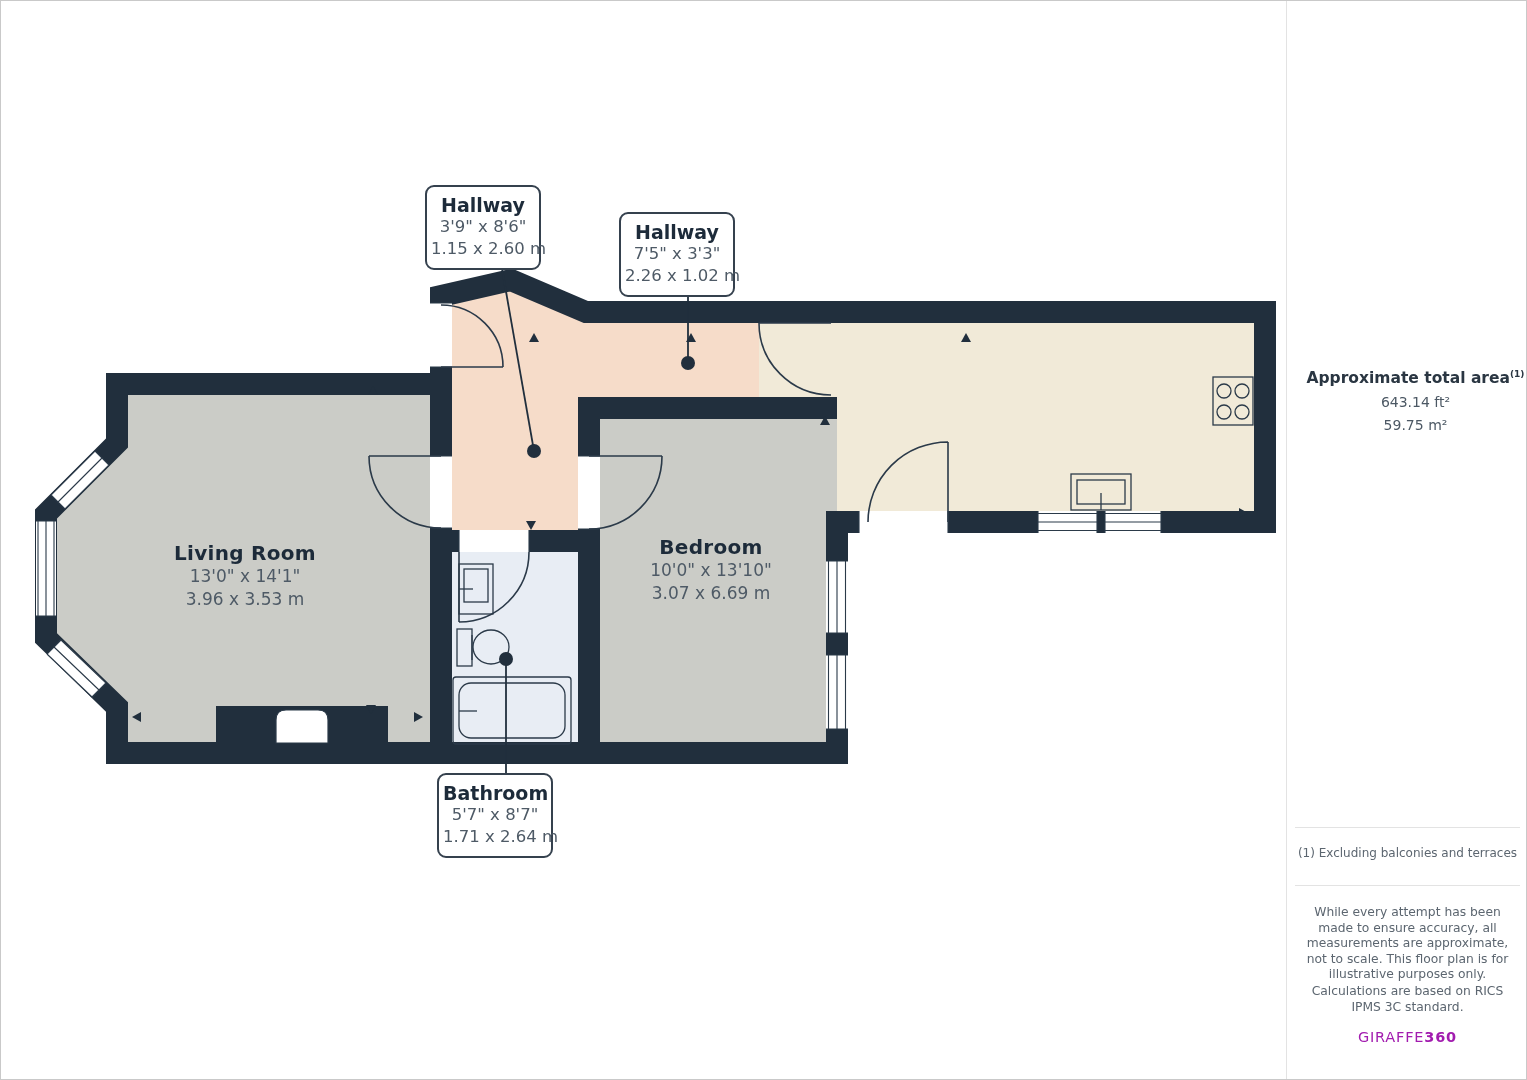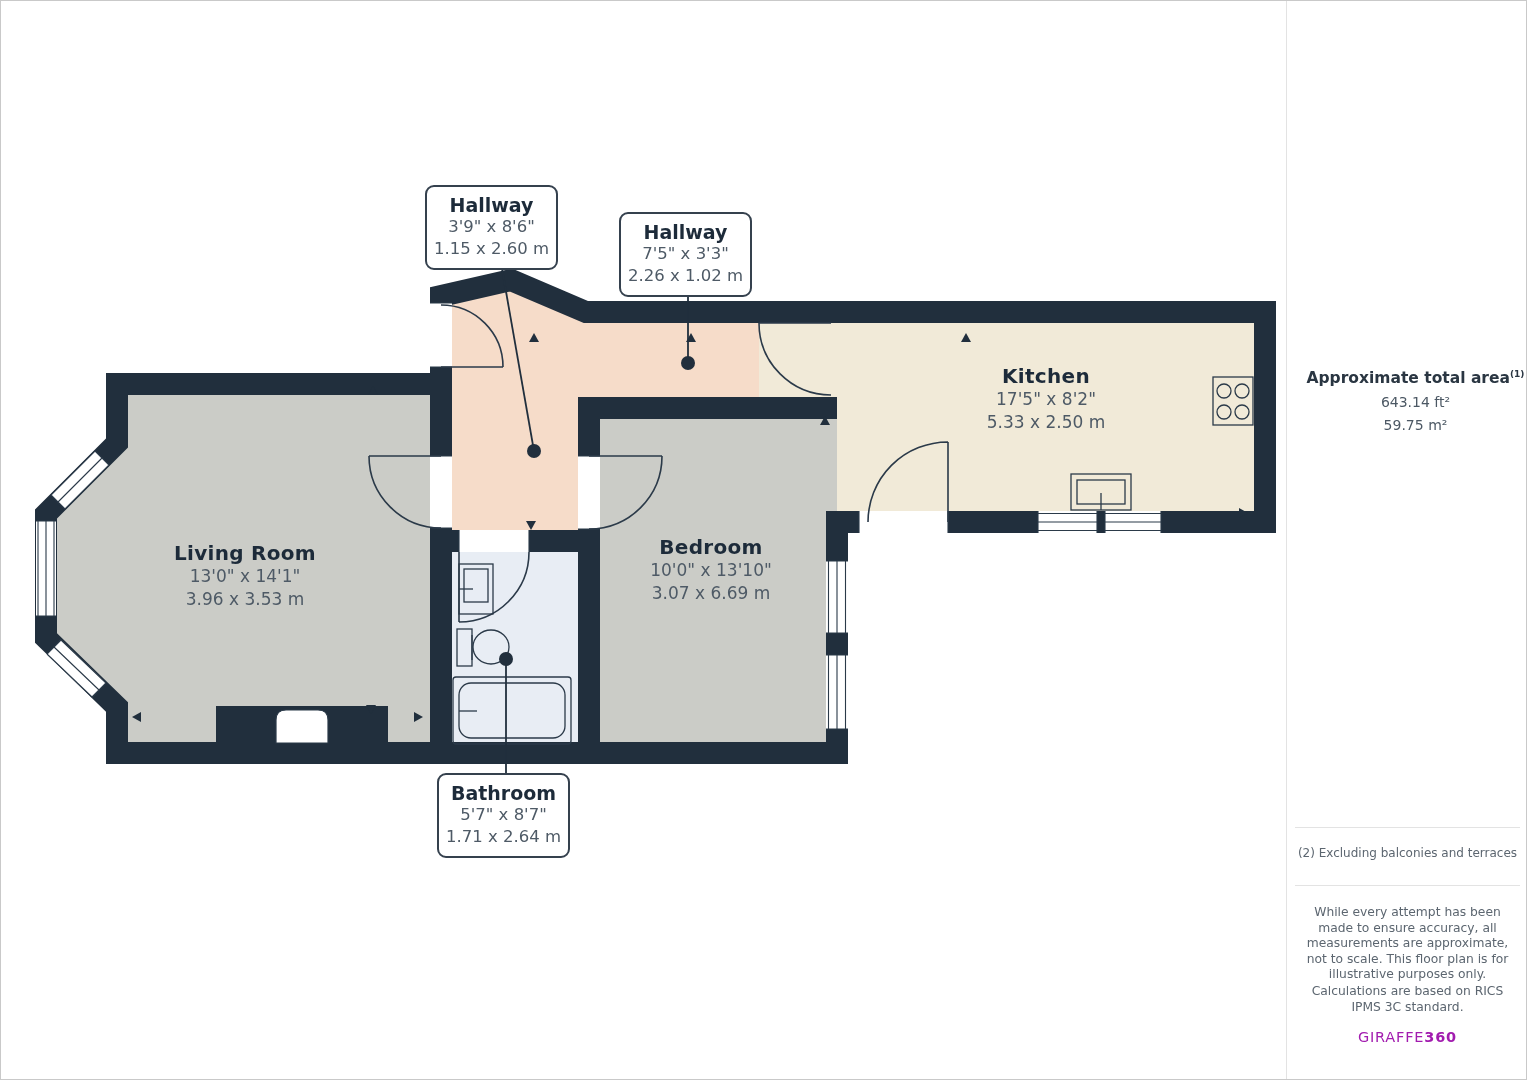--- a/index.html
+++ b/index.html
@@ -18,21 +18,21 @@
   .thin2{fill:none;stroke:var(--line);stroke-width:1.1;}
   .arc{fill:none;stroke:var(--line);stroke-width:1.6;}
   .leader{fill:none;stroke:var(--wall);stroke-width:1.8;}
   .dot{fill:var(--wall);}
   .arrow{fill:var(--wall);}
   .winband{stroke:#fff;stroke-width:20;fill:none;}
   
   .room-label{position:absolute;transform:translateX(-50%);text-align:center;white-space:nowrap;pointer-events:none;}
   .room-label .t{font-weight:bold;font-size:20px;color:var(--label_title);letter-spacing:.3px;}
   .room-label .d{font-size:17px;color:var(--label_dim);line-height:23px;}
-  .box-label{position:absolute;width:133px;box-sizing:border-box;background:#fff;border:2px solid #35414e;
+  .box-label{position:absolute;width:116px;box-sizing:border-box;background:#fff;border:2px solid #35414e;
              border-radius:9px;padding:7px 4px 8px;text-align:center;white-space:nowrap;}
   .box-label .t{font-weight:bold;font-size:19px;color:var(--label_title);}
   .box-label .d{font-size:16.5px;color:var(--label_dim);line-height:22px;}
   
   .sidebar{position:absolute;left:1285px;top:0;width:241px;height:1078px;border-left:1px solid var(--divider);}
   .area-block{position:absolute;top:368px;left:8px;width:100%;text-align:center;}
   .area-title{font-size:15.5px;font-weight:bold;color:#2a3642;}
   .area-title sup{font-size:9px;}
   .area-val{font-size:14px;color:#4c5864;margin-top:7px;}
   .sb-divider{position:absolute;left:8px;right:8px;height:1px;background:var(--divider);}
@@ -163,25 +163,20 @@
         <path class="leader" d="M505,658 L505,772"></path>
         <circle class="dot" cx="505" cy="658" r="7"></circle>
       </g>
     </svg>
 
     <div class="room-label" style="left:244px;top:540px;">
       <div class="t">Living Room</div>
       <div class="d">13'0" x 14'1"</div>
       <div class="d">3.96 x 3.53 m</div>
     </div>
-    <div class="room-label" style="left:1045px;top:363px;">
-      <div class="t">Kitchen</div>
-      <div class="d">17'5" x 8'2"</div>
-      <div class="d">5.33 x 2.50 m</div>
-    </div>
     <div class="room-label" style="left:710px;top:534px;">
       <div class="t">Bedroom</div>
       <div class="d">10'0" x 13'10"</div>
       <div class="d">3.07 x 6.69 m</div>
     </div>
 
     <div class="box-label" style="left:424px;top:184px;">
       <div class="t">Hallway</div>
       <div class="d">3'9" x 8'6"</div>
       <div class="d">1.15 x 2.60 m</div>
@@ -198,19 +193,19 @@
     </div>
   </div>
 
   <div class="sidebar">
     <div class="area-block">
       <div class="area-title"><span>Approximate total area</span><sup>(1)</sup></div>
       <div class="area-val">643.14 ft²</div>
       <div class="area-val">59.75 m²</div>
     </div>
     <div class="sb-divider" style="top:826px;"></div>
-    <div class="footnote">(2) Excluding balconies and terraces</div>
+    <div class="footnote">(1) Excluding balconies and terraces</div>
     <div class="sb-divider" style="top:884px;"></div>
     <div class="disclaimer" style="top:904px;">While every attempt has been made to ensure accuracy, all measurements are approximate, not to scale. This floor plan is for illustrative purposes only.</div>
     <div class="disclaimer" style="top:983px;">Calculations are based on RICS IPMS 3C standard.</div>
     <div class="brand"><span>GIRAFFE</span><span class="b">360</span></div>
   </div>
 </div>
 
 </body></html>

